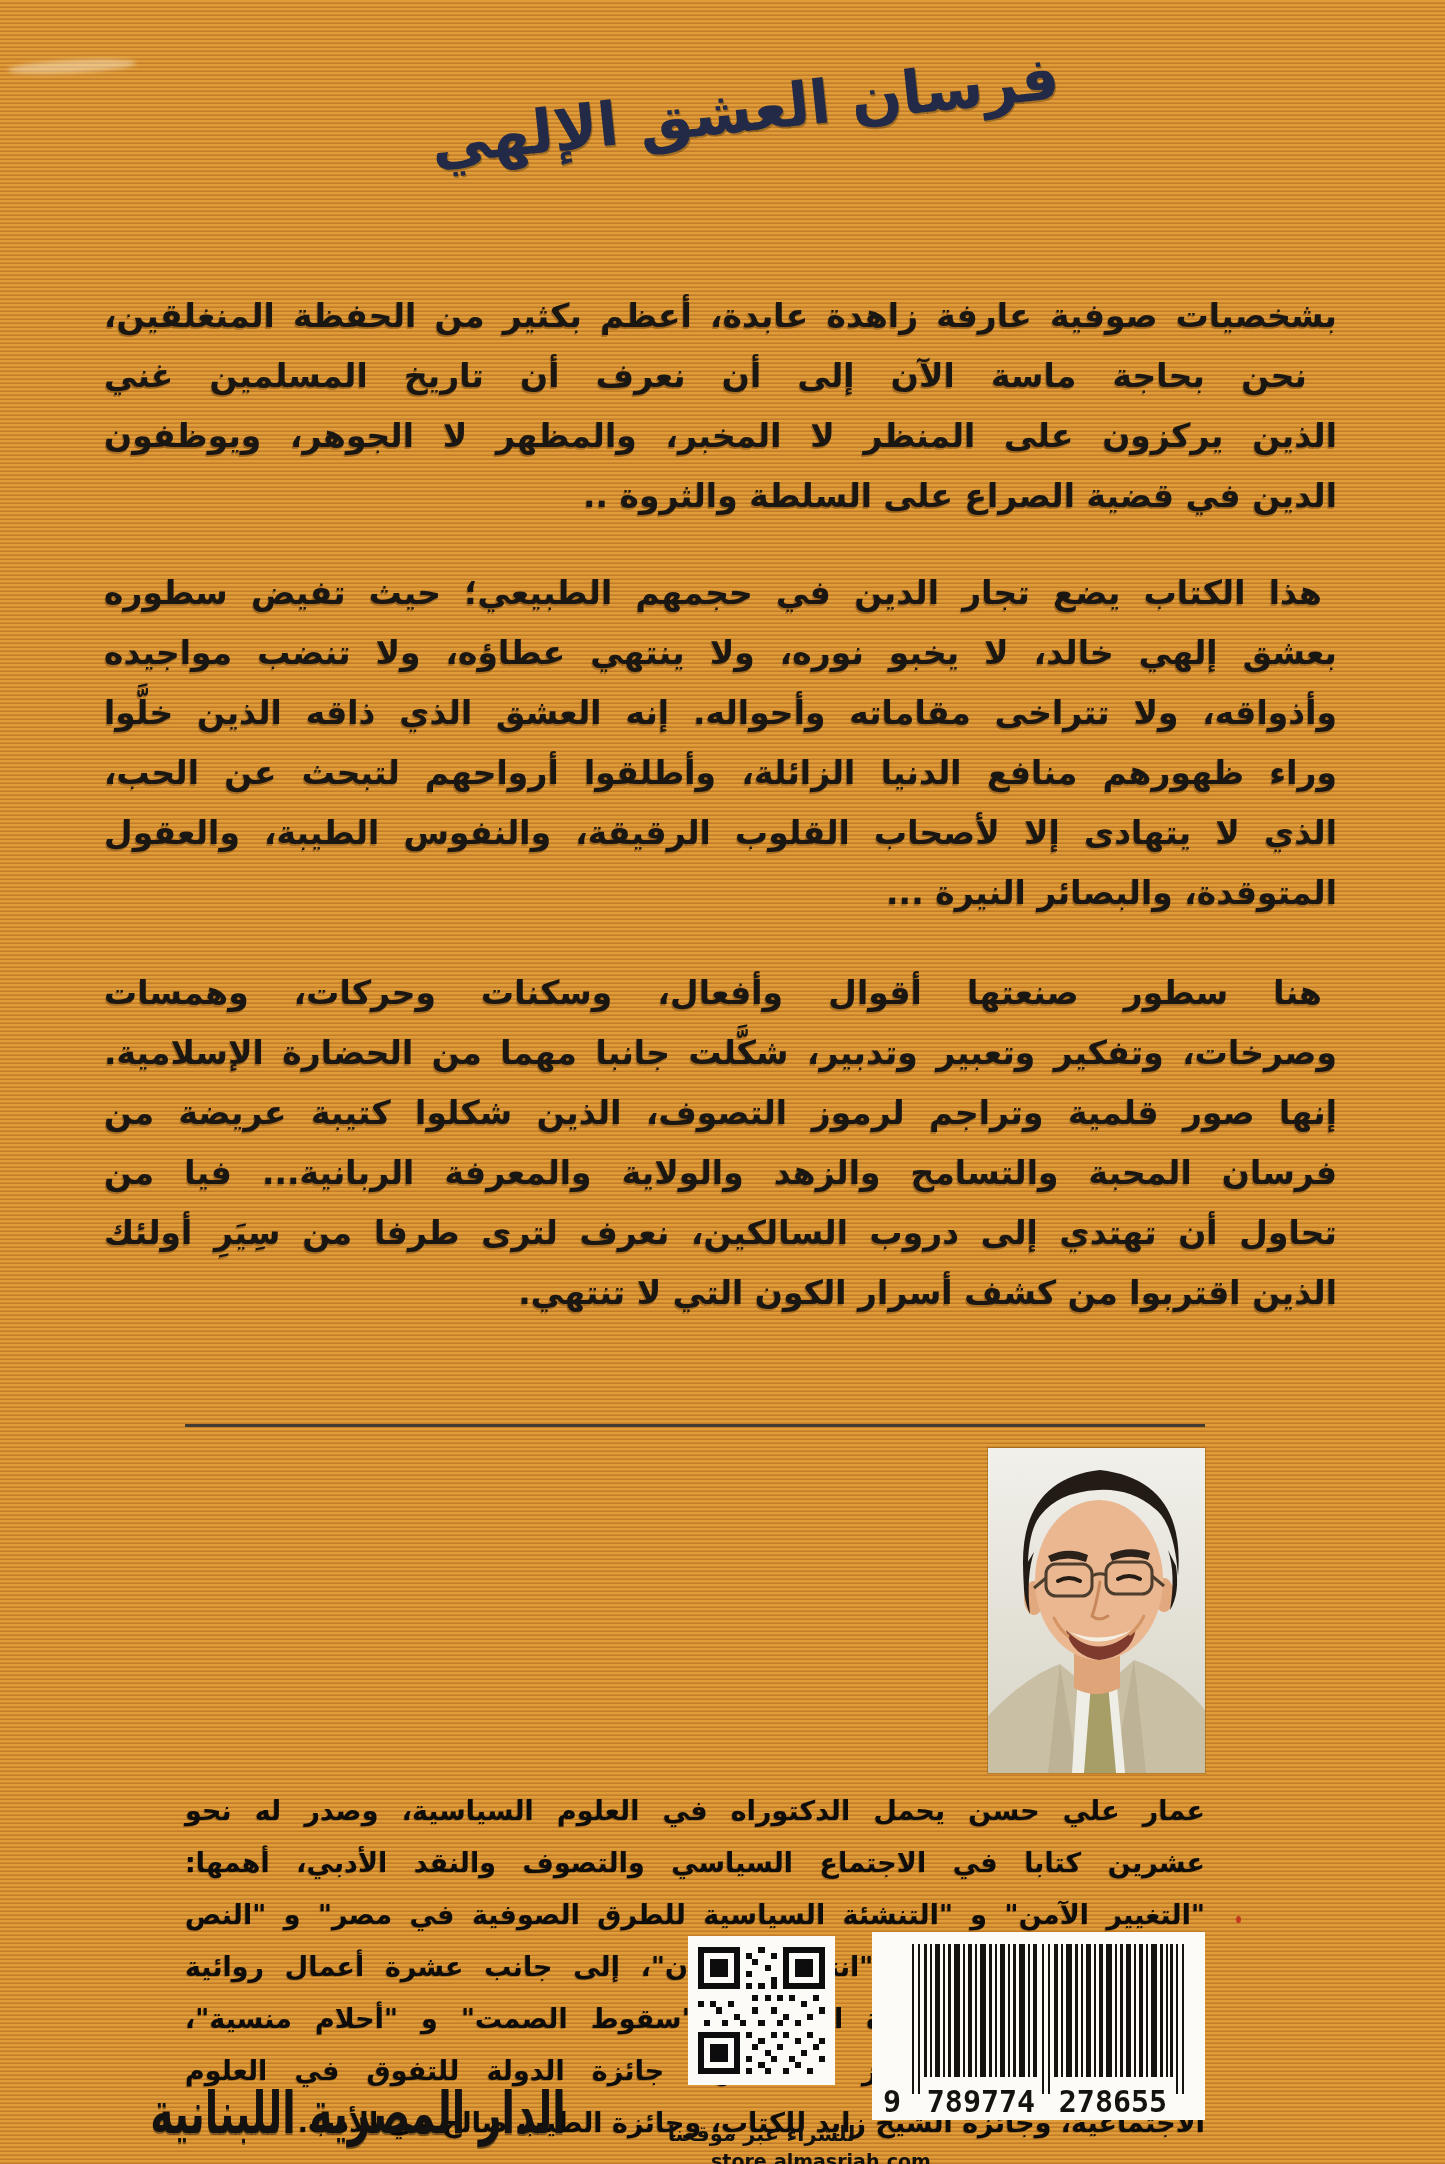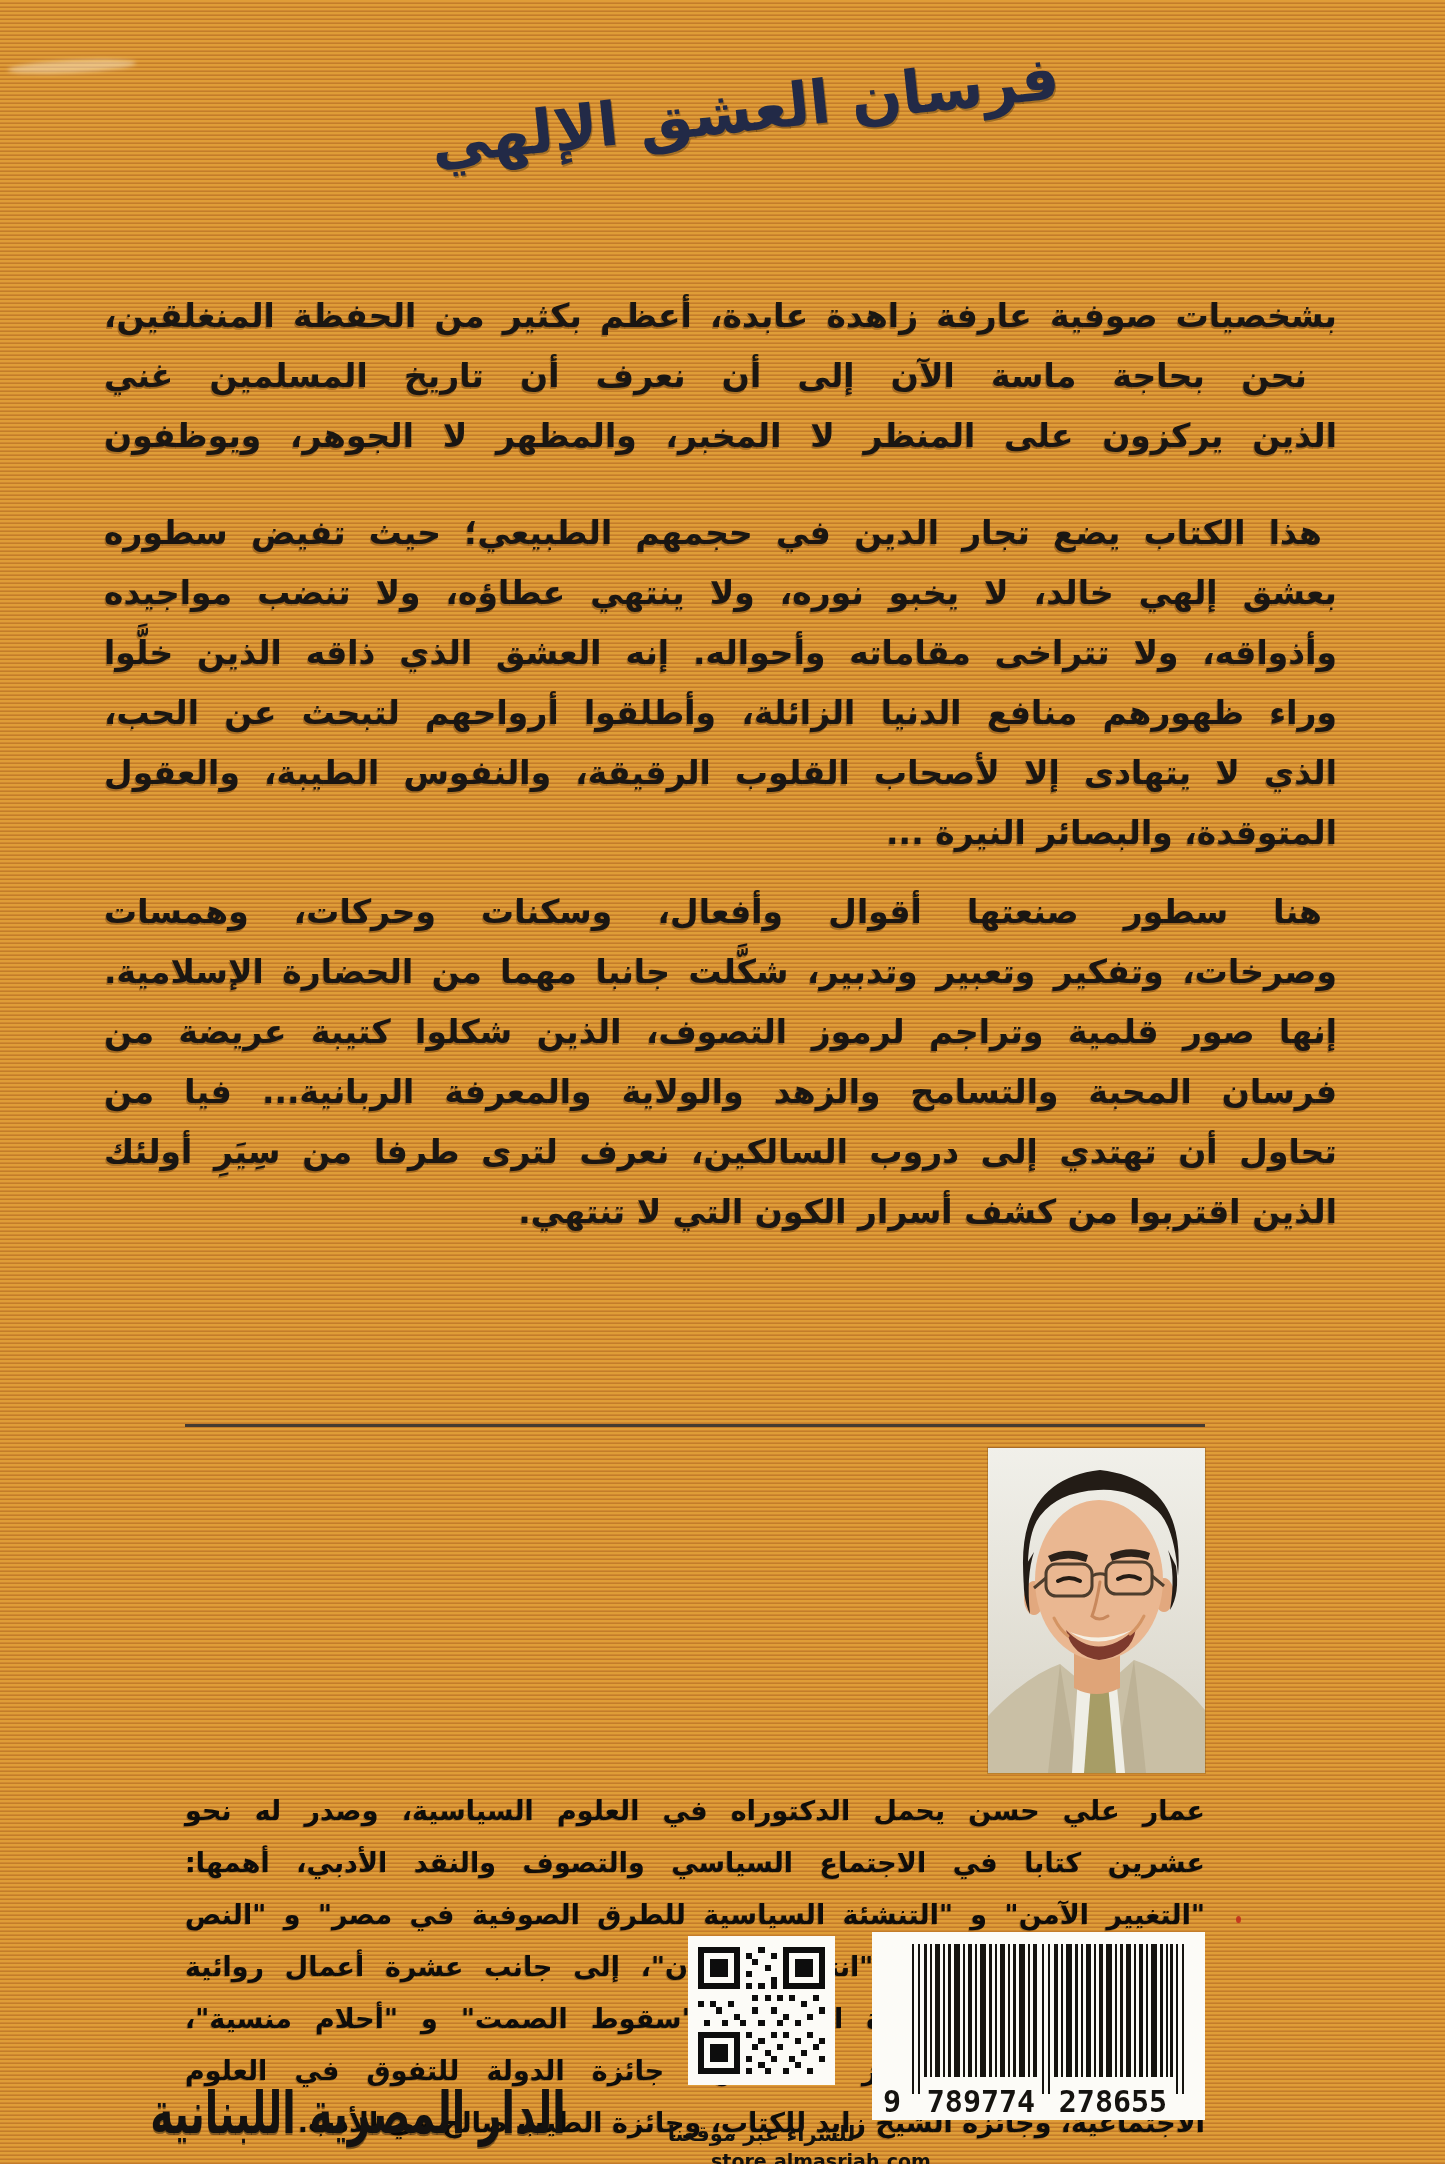--- a/index.html
+++ b/index.html
@@ -25,21 +25,21 @@
     text-shadow:1px 2px 0 rgba(60,40,10,.35);
     white-space:nowrap;
   }
   
   .body-text{
     position:absolute;right:108px;left:104px;top:286px;
     color:#1a1612;
   }
   .para{margin:0;}
   .para.gap37{margin-top:37px;}
-  .para.gap25{margin-top:19px;}
+  .para.gap25{margin-top:40px;}
   .line{
     height:60px;line-height:60px;
     font-size:33px;font-weight:bold;
     text-shadow:-1px 2px 0 rgba(110,65,15,.45);
     white-space:nowrap;
   }
   .jline{white-space:normal;text-align:justify;text-align-last:justify;}
   .ind30{padding-right:30px;}
   .ind15{padding-right:15px;}
   
@@ -113,20 +113,21 @@
   <div class="scratch"></div>
   <div class="speck"></div>
 
   <div class="title">فرسان العشق الإلهي</div>
 
   <div class="body-text">
     <div class="para">
       <div class="line jline">بشخصيات صوفية عارفة زاهدة عابدة، أعظم بكثير من الحفظة المنغلقين،</div>
       <div class="line jline ind30">نحن بحاجة ماسة الآن إلى أن نعرف أن تاريخ المسلمين غني</div>
       <div class="line jline">الذين يركزون على المنظر لا المخبر، والمظهر لا الجوهر، ويوظفون</div>
+      <div class="line">الدين في قضية الصراع على السلطة والثروة ..</div>
     </div>
     <div class="para gap37">
       <div class="line jline ind15">هذا الكتاب يضع تجار الدين في حجمهم الطبيعي؛ حيث تفيض سطوره</div>
       <div class="line jline">بعشق إلهي خالد، لا يخبو نوره، ولا ينتهي عطاؤه، ولا تنضب مواجيده</div>
       <div class="line jline">وأذواقه، ولا تتراخى مقاماته وأحواله. إنه العشق الذي ذاقه الذين خلَّوا</div>
       <div class="line jline">وراء ظهورهم منافع الدنيا الزائلة، وأطلقوا أرواحهم لتبحث عن الحب،</div>
       <div class="line jline">الذي لا يتهادى إلا لأصحاب القلوب الرقيقة، والنفوس الطيبة، والعقول</div>
       <div class="line">المتوقدة، والبصائر النيرة ...</div>
     </div>
     <div class="para gap25">

